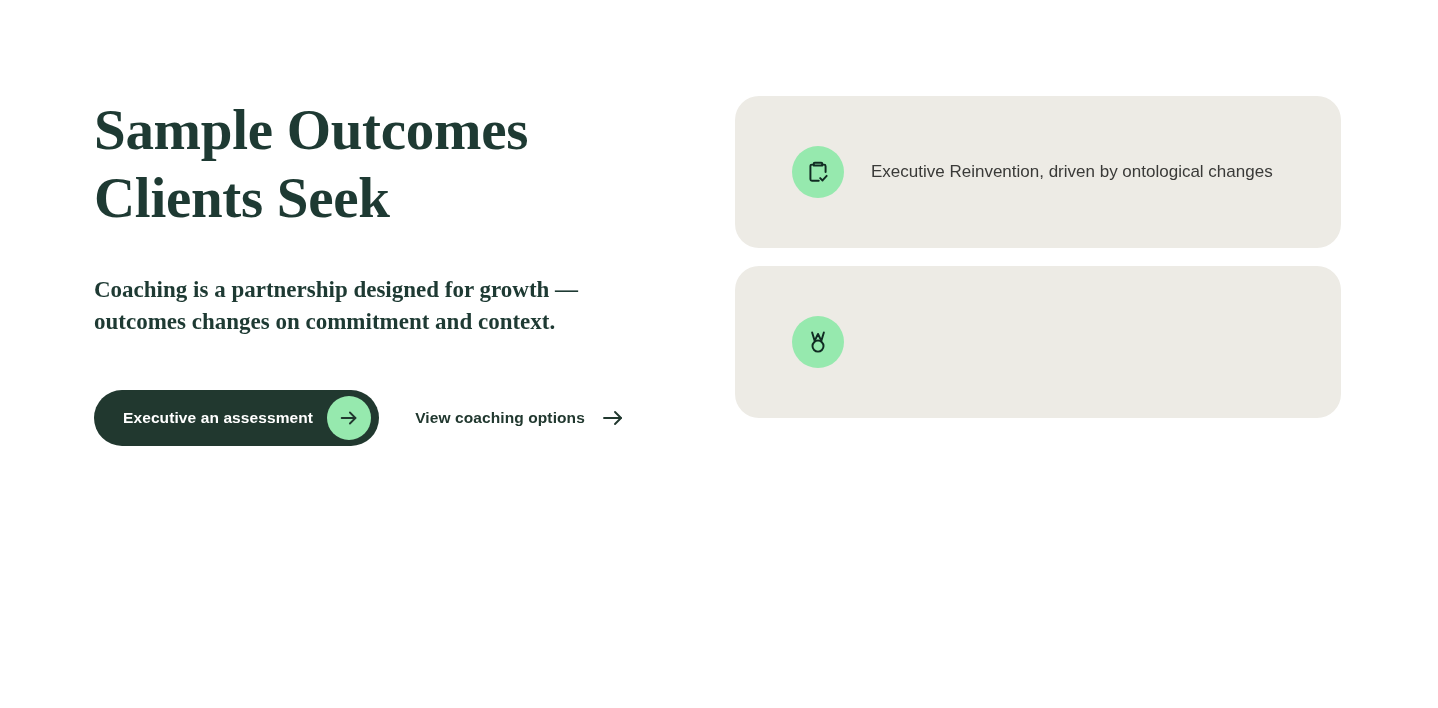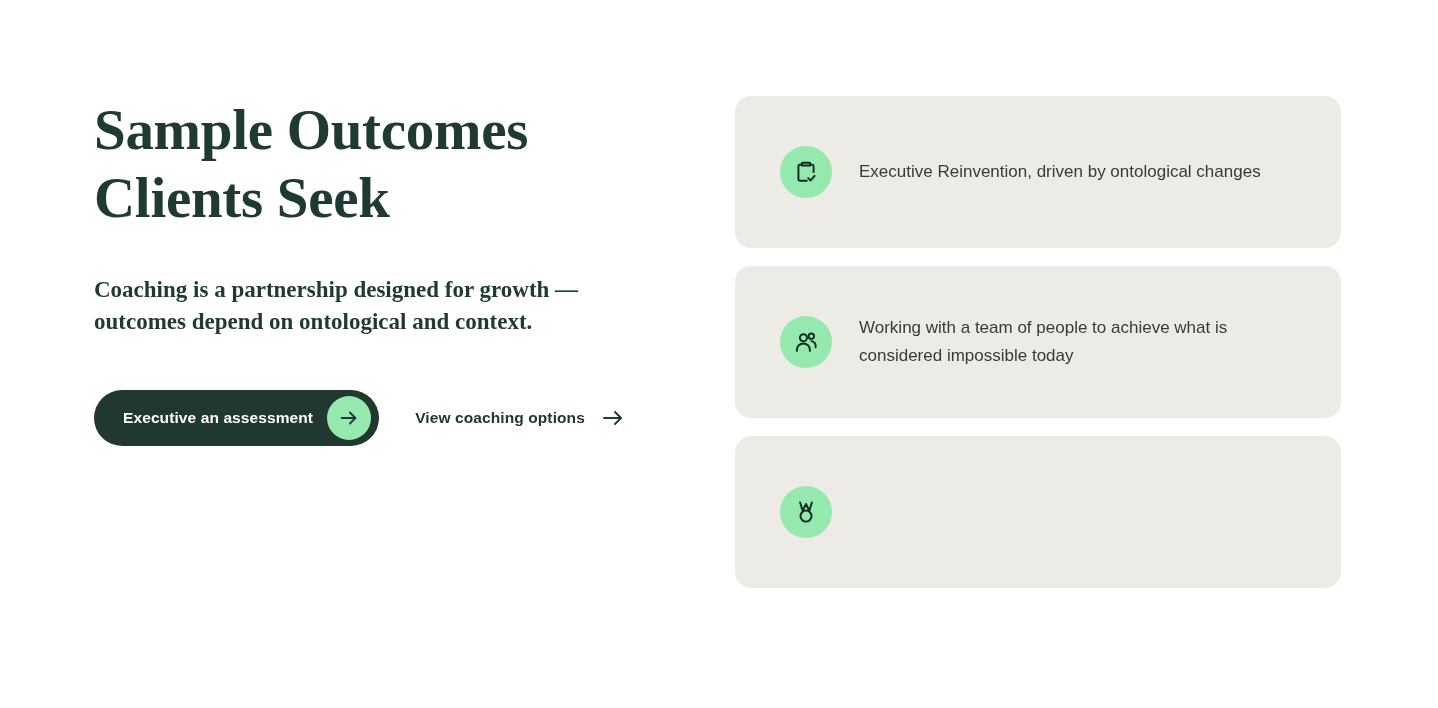--- a/index.html
+++ b/index.html
@@ -118,24 +118,24 @@
     left: 735px;
     top: 96px;
     width: 606px;
     display: flex;
     flex-direction: column;
     gap: 18px;
   }
 
   .card {
     background: #EDEBE5;
-    border-radius: 16px;
-    display: flex;
-    align-items: center;
-    padding: 26px 40px 26px 45px;
+    border-radius: 24px;
+    display: flex;
+    align-items: center;
+    padding: 26px 40px 26px 57px;
     box-sizing: border-box;
     min-height: 152px;
   }
 
   .card-icon {
     width: 52px;
     height: 52px;
     border-radius: 50%;
     background: #96E9AE;
     display: flex;
@@ -155,21 +155,21 @@
 </style>
 </head>
 <body>
 
 <div class="page">
 
   <div class="left-col">
 
     <h1 class="headline">Sample Outcomes Clients Seek</h1>
 
-    <p class="subhead">Coaching is a partnership designed for growth — outcomes depend on ontological and context.</p>
+    <p class="subhead">Coaching is a partnership designed for growth — outcomes changes on commitment and context.</p>
 
     <div class="cta-row">
 
       <button class="btn-primary">
         <span class="btn-primary-label">Executive an assessment</span>
         <span class="btn-circle">
           <svg width="22" height="22" viewBox="0 0 24 24" fill="none" stroke="#21382F" stroke-width="2" stroke-linecap="round" stroke-linejoin="round">
             <line x1="4" y1="12" x2="19" y2="12"></line>
             <polyline points="13,6 19,12 13,18"></polyline>
           </svg>
@@ -196,31 +196,20 @@
         <svg width="26" height="26" viewBox="0 0 24 24" fill="none" stroke="#102B22" stroke-width="1.8" stroke-linecap="round" stroke-linejoin="round">
           <path d="M9 3.5h6a1 1 0 0 1 1 1v1.5H8V4.5a1 1 0 0 1 1-1z"></path>
           <path d="M16 5.2h1.6a1.4 1.4 0 0 1 1.4 1.4V12"></path>
           <path d="M8 5.2H6.4A1.4 1.4 0 0 0 5 6.6v12a1.4 1.4 0 0 0 1.4 1.4h6.3"></path>
           <polyline points="14,17.6 16.2,19.8 20,15.6"></polyline>
         </svg>
       </span>
       <div class="card-text">Executive Reinvention, driven by ontological changes</div>
     </div>
 
-    <div class="card">
-      <span class="card-icon">
-        <svg width="26" height="26" viewBox="0 0 24 24" fill="none" stroke="#102B22" stroke-width="1.8" stroke-linecap="round" stroke-linejoin="round">
-          <circle cx="9.6" cy="8.1" r="3.3"></circle>
-          <path d="M3.6 20.2v-0.9a6 6 0 0 1 12 0v0.9"></path>
-          <circle cx="16.9" cy="6.6" r="2.5"></circle>
-          <path d="M17 11.2a4.7 4.7 0 0 1 3.9 4.6v1.1"></path>
-        </svg>
-      </span>
-      <div class="card-text">Working with a team of people to achieve what is considered impossible today</div>
-    </div>
 
     <div class="card">
       <span class="card-icon">
         <svg width="26" height="26" viewBox="0 0 24 24" fill="none" stroke="#102B22" stroke-width="1.8" stroke-linecap="round" stroke-linejoin="round">
           <circle cx="12" cy="15.8" r="5.1"></circle>
           <polyline points="6.6,3.2 8.9,10.9 12,4.6 15.1,10.9 17.4,3.2"></polyline>
         </svg>
       </span>
     </div>
 

